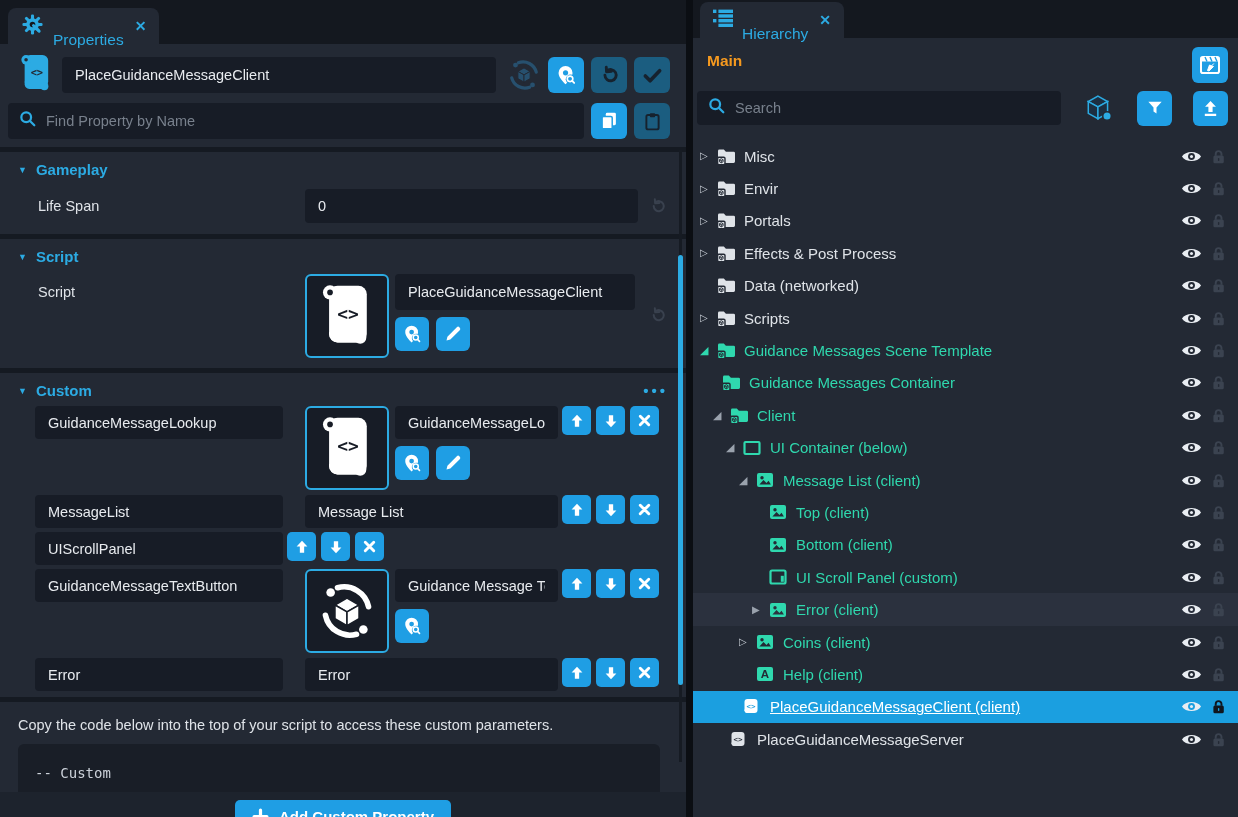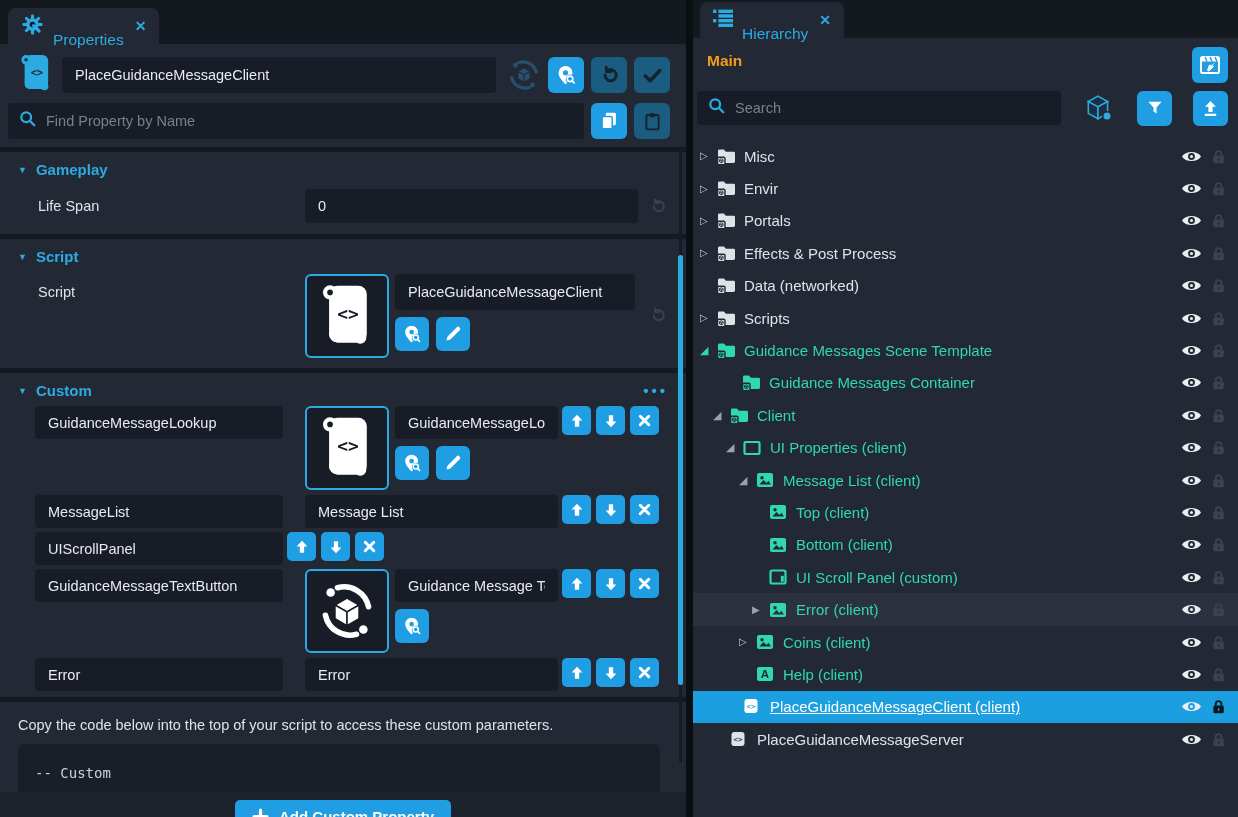--- a/index.html
+++ b/index.html
@@ -704,21 +704,21 @@
               <use href="#i-eye"></use>
             </svg>
           </span>
         <span class="tlock">
             <svg viewBox="0 0 14 16" width="13" height="15">
               <use href="#i-lock"></use>
             </svg>
           </span>
       </div>
 
-      <div class="trow green" style="padding-left:32px">
+      <div class="trow green" style="padding-left:12px">
         <span class="arrow"></span>
         <span class="ticon">
             <svg viewBox="0 0 19 17" width="19" height="17">
               <use href="#i-folder"></use>
             </svg>
           </span>
         <span class="tlabel">Guidance Messages Container</span>
         <span class="teye">
             <svg viewBox="0 0 22 15" width="21" height="15">
               <use href="#i-eye"></use>
@@ -751,21 +751,21 @@
           </span>
       </div>
 
       <div class="trow green" style="padding-left:33px">
         <span class="arrow exp">◢</span>
         <span class="ticon">
             <svg viewBox="0 0 18 16" width="18" height="16">
               <use href="#i-uicontainer"></use>
             </svg>
           </span>
-        <span class="tlabel">UI Properties (client)</span>
+        <span class="tlabel">UI Container (below)</span>
         <span class="teye">
             <svg viewBox="0 0 22 15" width="21" height="15">
               <use href="#i-eye"></use>
             </svg>
           </span>
         <span class="tlock">
             <svg viewBox="0 0 14 16" width="13" height="15">
               <use href="#i-lock"></use>
             </svg>
           </span>

